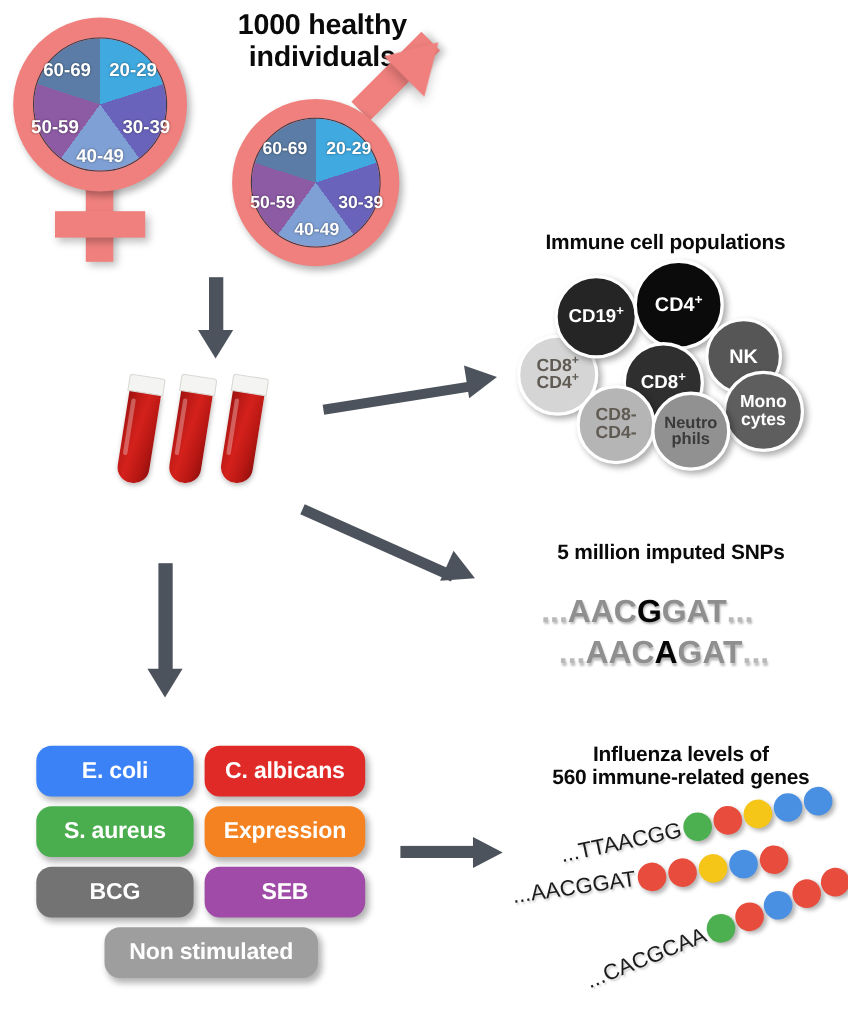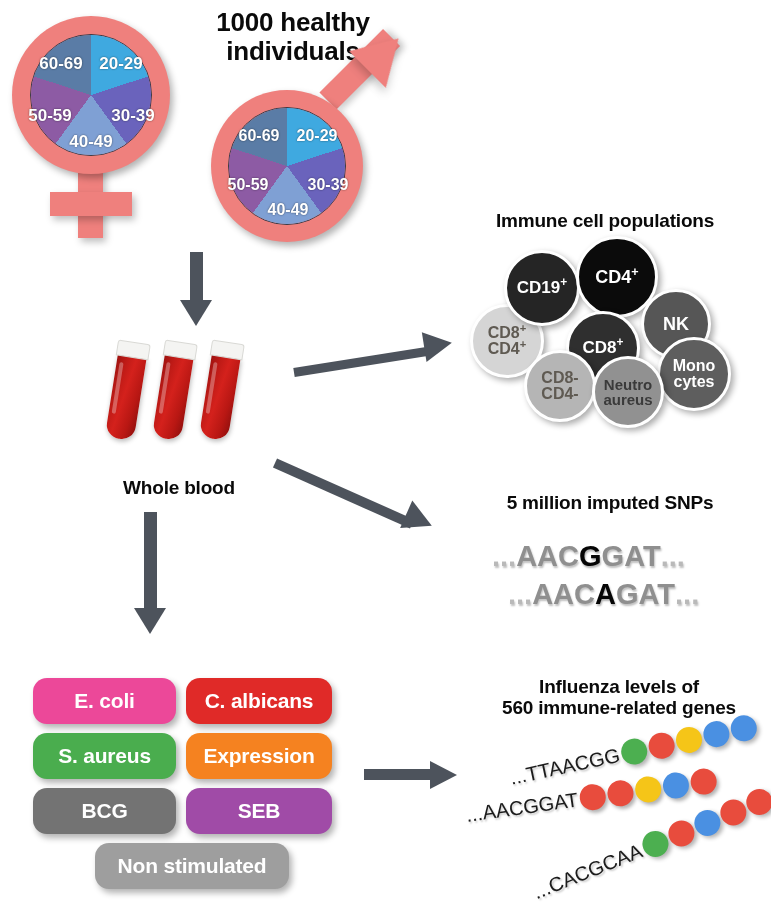--- a/index.html
+++ b/index.html
@@ -166,21 +166,20 @@
       <div class="glare" style="height:52px;"></div>
       <div class="cap"></div>
     </div>
     <div class="tube" style="left:102px;top:2px;width:33px;height:98px;transform:rotate(9deg);">
       <div class="body" style="height:84px;"></div>
       <div class="glare" style="height:52px;"></div>
       <div class="cap"></div>
     </div>
   </div>
 
-  <div class="abs heading h-blood" style="left:84px;top:477px;width:190px;">Whole blood</div>
 
   <div class="arrowline" style="left:294px;top:368px;width:136px;height:9px;transform:rotate(-9deg);transform-origin:0 50%;"></div>
   <div class="arrowhead" style="left:424px;top:330px;border-top:15px solid transparent;border-bottom:15px solid transparent;
               border-left:28px solid #4d535c;transform:rotate(-9deg);"></div>
 
   <div class="arrowline" style="left:275px;top:458px;width:150px;height:10px;transform:rotate(24deg);transform-origin:0 50%;"></div>
   <div class="arrowhead" style="left:405px;top:505px;border-top:15px solid transparent;border-bottom:15px solid transparent;
               border-left:28px solid #4d535c;transform:rotate(24deg);"></div>
 
   <div class="arrowline" style="left:144px;top:512px;width:13px;height:100px;"></div>
@@ -217,35 +216,35 @@
       <div>cytes</div>
     </div>
 
     <div class="cell" style="left:524px;top:350px;width:72px;height:72px;background:#b5b5b5;color:#5f5a52;font-size:16px;flex-direction:column;">
       <div>CD8-</div>
       <div>CD4-</div>
     </div>
 
     <div class="cell" style="left:592px;top:356px;width:72px;height:72px;background:#919191;color:#3a3a3a;font-size:15px;flex-direction:column;">
       <div>Neutro</div>
-      <div>aureus</div>
+      <div>phils</div>
     </div>
   </div>
 
   <div class="abs heading h-sec" style="left:460px;top:492px;width:300px;">5 million imputed SNPs</div>
 
   <div class="snprow" style="left:492px;top:540px;font-size:29px;">
     <span class="nuc-dim">...</span><span class="nuc-mid">AAC</span><span class="nuc-hi">G</span><span class="nuc-mid">GAT</span><span class="nuc-dim">...</span>
   </div>
 
   <div class="snprow" style="left:508px;top:578px;font-size:29px;">
     <span class="nuc-dim">...</span><span class="nuc-mid">AAC</span><span class="nuc-hi">A</span><span class="nuc-mid">GAT</span><span class="nuc-dim">...</span>
   </div>
 
-  <div class="pill" style="left:33px;top:678px;width:143px;height:46px;background:#ec4899;">
+  <div class="pill" style="left:33px;top:678px;width:143px;height:46px;background:#3b82f6;">
     <span>E. coli</span>
   </div>
   <div class="pill" style="left:186px;top:678px;width:146px;height:46px;background:#e02a28;">
     <span>C. albicans</span>
   </div>
   <div class="pill" style="left:33px;top:733px;width:143px;height:46px;background:#4aad4e;">
     <span>S. aureus</span>
   </div>
   <div class="pill" style="left:186px;top:733px;width:146px;height:46px;background:#f58220;">
     <span>Expression</span>

